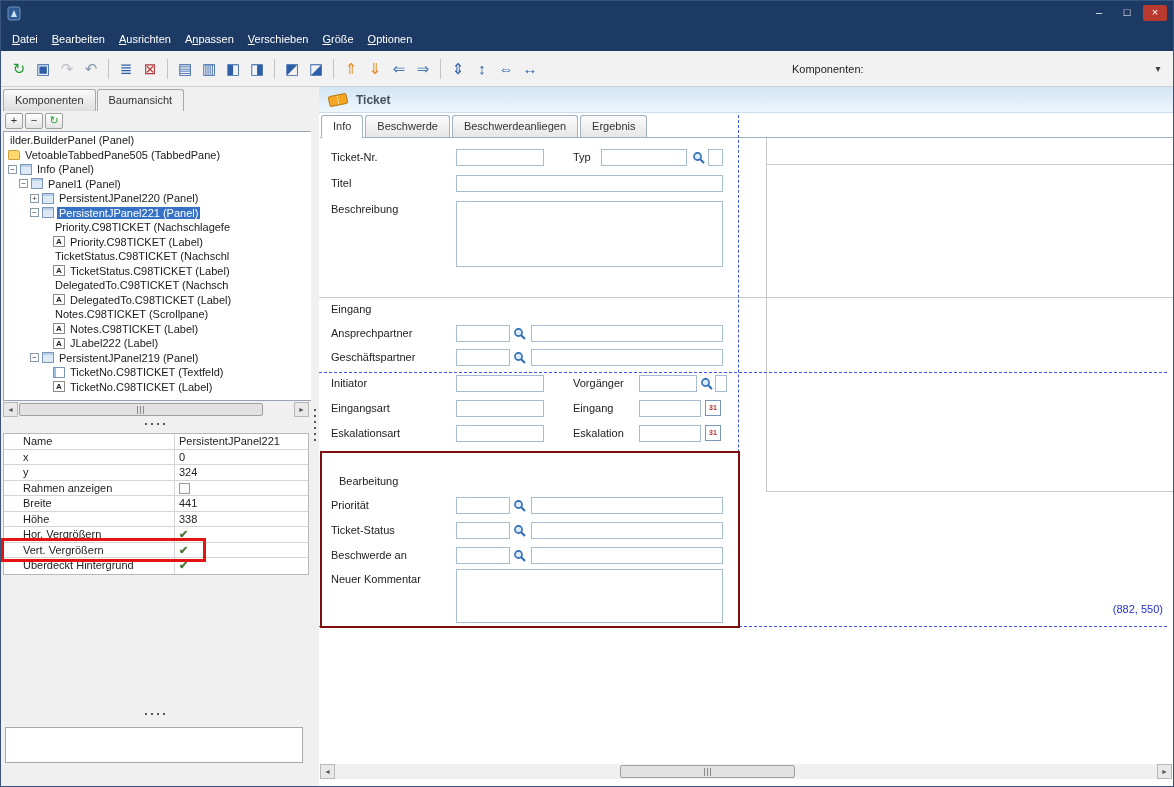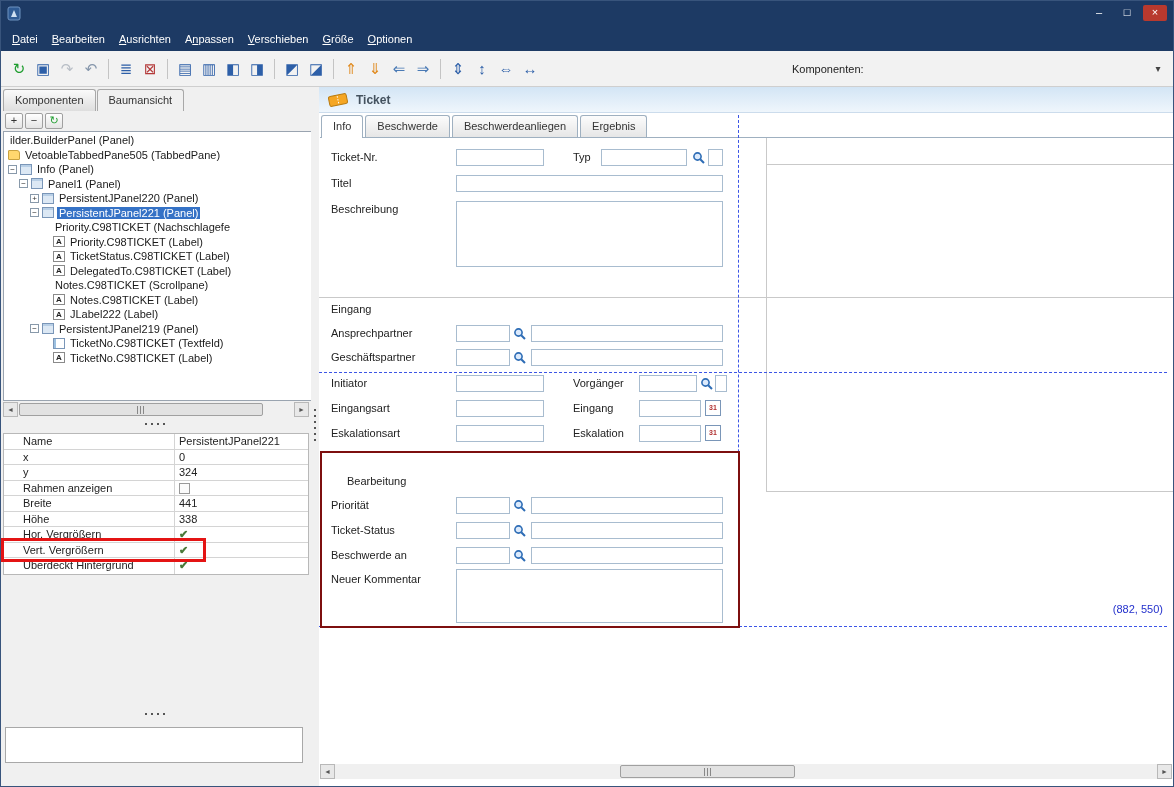--- a/index.html
+++ b/index.html
@@ -197,22 +197,30 @@
               <span class="exp-sp"></span>
               <span class="tree-text">Priority.C98TICKET (Nachschlagefe</span>
             </div>
             <div class="tree-row" style="padding-left: 37px;">
               <span class="exp-sp"></span>
               <span class="ticon ticon-label">A</span>
               <span class="tree-text">Priority.C98TICKET (Label)</span>
             </div>
             <div class="tree-row" style="padding-left: 37px;">
               <span class="exp-sp"></span>
+              <span class="tree-text">TicketStatus.C98TICKET (Nachschl</span>
+            </div>
+            <div class="tree-row" style="padding-left: 37px;">
+              <span class="exp-sp"></span>
               <span class="ticon ticon-label">A</span>
               <span class="tree-text">TicketStatus.C98TICKET (Label)</span>
+            </div>
+            <div class="tree-row" style="padding-left: 37px;">
+              <span class="exp-sp"></span>
+              <span class="tree-text">DelegatedTo.C98TICKET (Nachsch</span>
             </div>
             <div class="tree-row" style="padding-left: 37px;">
               <span class="exp-sp"></span>
               <span class="ticon ticon-label">A</span>
               <span class="tree-text">DelegatedTo.C98TICKET (Label)</span>
             </div>
             <div class="tree-row" style="padding-left: 37px;">
               <span class="exp-sp"></span>
               <span class="tree-text">Notes.C98TICKET (Scrollpane)</span>
             </div>
@@ -395,21 +403,21 @@
       <input class="fi" style="left: 320px; top: 313px; width: 62px;">
       <span class="cal" style="left:386px;top:313px;"><i>31</i></span>
 
       <span class="fl" style="left:12px;top:340px;">Eskalationsart</span>
       <input class="fi" style="left: 137px; top: 338px; width: 88px;">
       <span class="fl" style="left:254px;top:340px;">Eskalation</span>
       <input class="fi" style="left: 320px; top: 338px; width: 62px;">
       <span class="cal" style="left:386px;top:338px;"><i>31</i></span>
 
       <div id="dz-redrect"></div>
-      <span class="fl" style="left:28px;top:388px;">Bearbeitung</span>
+      <span class="fl" style="left:20px;top:388px;">Bearbeitung</span>
 
       <span class="fl" style="left:12px;top:412px;">Priorität</span>
       <input class="fi" style="left: 137px; top: 410px; width: 54px;">
       <span class="lookup" style="left:194px;top:412px;">
         <svg width="13" height="13" viewBox="0 0 13 13">
             <circle cx="5.5" cy="5.5" r="3.6" fill="#dceafc" stroke="#2d6cb5" stroke-width="1.6"></circle>
             <line x1="8.2" y1="8.2" x2="12" y2="12" stroke="#2d6cb5" stroke-width="2"></line>
           </svg>
       </span>
       <input class="fi" style="left: 212px; top: 410px; width: 192px;">

